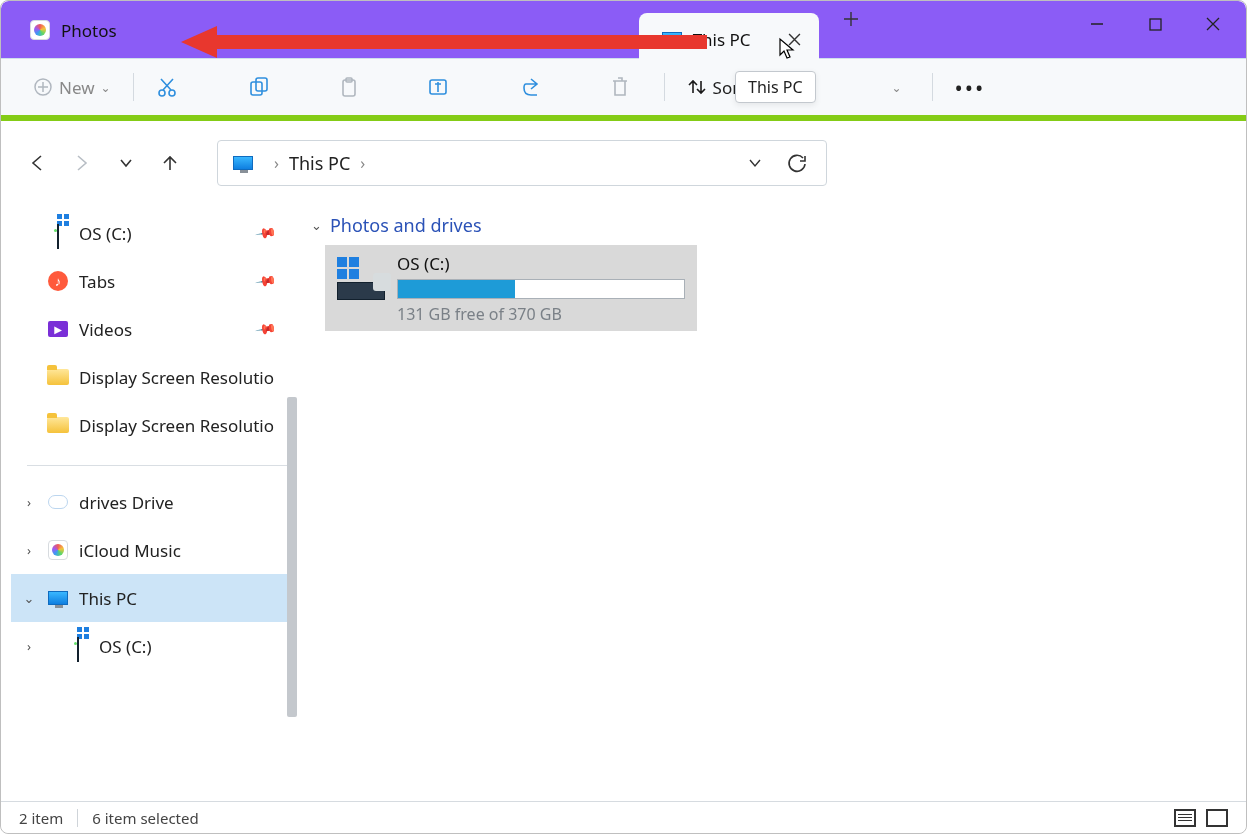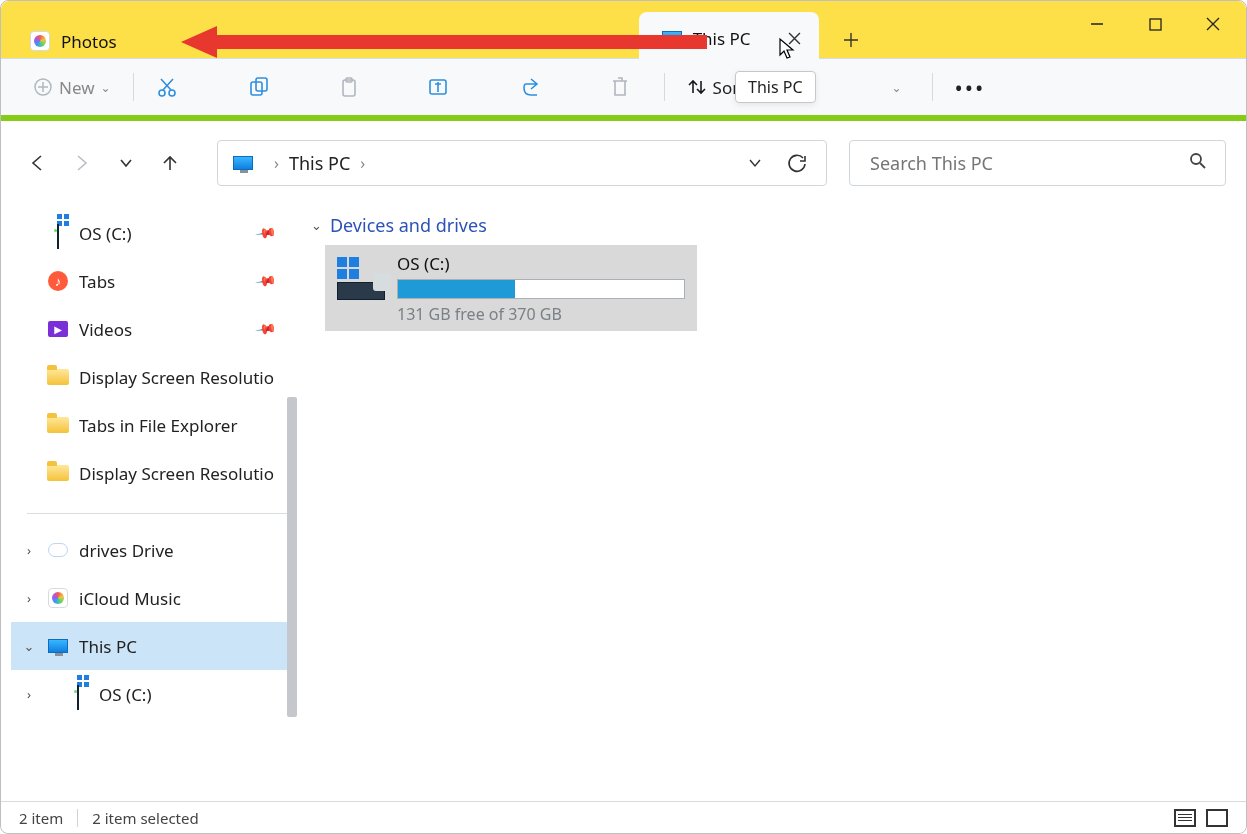--- a/index.html
+++ b/index.html
@@ -1,19 +1,19 @@
 <!DOCTYPE html>
 <html><head>
 <meta charset="utf-8">
 <style>
   * { box-sizing: border-box; font-family: "Segoe UI", system-ui, sans-serif; }
   body { margin:0; background:#fff; width:1247px; height:834px; overflow:hidden; position:relative; border:1px solid #bfbfbf; border-radius:8px;}
   
   
-  .titlebar { height:58px; background:#fde047; display:flex; align-items:flex-end; position:relative; border-bottom:1px solid #cfe0ec; border-radius:8px 8px 0 0;}
+  .titlebar { height:58px; background:#8b5cf6; display:flex; align-items:flex-start; position:relative; border-bottom:1px solid #cfe0ec; border-radius:8px 8px 0 0;}
   .tab { display:flex; align-items:center; height:46px; padding:0 14px 0 14px; position:relative; top:6px;}
   .tab.bg { }
   .tab-icon { width:22px; height:22px; margin-right:10px; display:flex; align-items:center; justify-content:center; }
   .tab-label { font-size:17px; color:#111;}
   .tab.active { background:#f7f9fb; border-radius:8px 8px 0 0; padding-left:22px; padding-right:10px; height:52px; margin-top:6px;}
   .tab-close { width:28px; height:28px; display:flex; align-items:center; justify-content:center; margin-left:30px; color:#333; font-size:15px;}
   .tab.active .tab-close { }
   .newtab { width:36px; height:36px; display:flex; align-items:center; justify-content:center; color:#333; font-size:22px; margin-left:14px;}
   .win-controls { position:absolute; right:4px; top:0; display:flex; gap:0;}
   .win-btn { width:58px; height:46px; display:flex; align-items:center; justify-content:center; color:#222; font-size:14px;}
@@ -264,27 +264,20 @@
           <path d="M2 4 L7 10 L12 4" fill="none" stroke="#333" stroke-width="1.4"></path>
         </svg>
       </span>
     <span class="refresh">
         <svg width="20" height="20" fill="none" stroke="#333" stroke-width="1.6">
           <path d="M16 5 A8 8 0 1 0 18 11"></path>
           <path d="M18 3 L18 8 L13 8"></path>
         </svg>
       </span>
   </div>
-  <div class="search">
-    <input placeholder="Search This PC" style="">
-    <span class="search-icon"><svg width="18" height="18" fill="none" stroke="#444" stroke-width="1.8">
-          <circle cx="7" cy="7" r="5"></circle>
-          <path d="M11 11 L16 16"></path>
-        </svg></span>
-  </div>
 </div>
 
 <div class="body">
 
   <div class="sidebar">
     <div id="quick-list">
         <div class="side-item">
           <span class="ico">
             <span style="position:relative;"><span class="win-logo" style="width:12px;height:12px;position:absolute;top:-8px;left:0;">
                 <span></span>
@@ -308,26 +301,20 @@
             <span class="video-ico">▶</span>
           </span>
           <span>Videos</span>
           <span class="pin">📌</span>
         </div>
         <div class="side-item">
           <span class="ico">
             <span class="folder"></span>
           </span>
           <span>Display Screen Resolutio</span>
-        </div>
-        <div class="side-item">
-          <span class="ico">
-            <span class="folder"></span>
-          </span>
-          <span>Tabs in File Explorer</span>
         </div>
         <div class="side-item">
           <span class="ico">
             <span class="folder"></span>
           </span>
           <span>Display Screen Resolutio</span>
         </div>
       </div>
     <div class="side-sep"></div>
     <div id="tree-list">
@@ -366,21 +353,21 @@
           </span>
           <span>OS (C:)</span>
         </div>
       </div>
     <div class="side-scroll"></div>
   </div>
 
   <div class="mainpanel">
     <div class="group-head">
       <span class="chev">⌄</span>
-      <span>Devices and drives</span>
+      <span>Photos and drives</span>
     </div>
     <div class="drive-tile">
       <div class="drive-icon">
         <div style="position:relative;">
           <div class="win-logo" style="position:absolute; top:-22px; left:0;">
               <span></span>
               <span></span>
               <span></span>
               <span></span>
             </div>
@@ -395,21 +382,21 @@
         </div>
         <div class="drive-sub">131 GB free of 370 GB</div>
       </div>
     </div>
   </div>
 </div>
 
 <div class="statusbar">
   <span>2 item</span>
   <span class="ssep"></span>
-  <span>2 item selected</span>
+  <span>6 item selected</span>
   <span class="flex"></span>
   <div class="view-toggle">
     <div class="vlines">
         <span></span>
         <span></span>
         <span></span>
       </div>
     <div></div>
   </div>
 </div>

